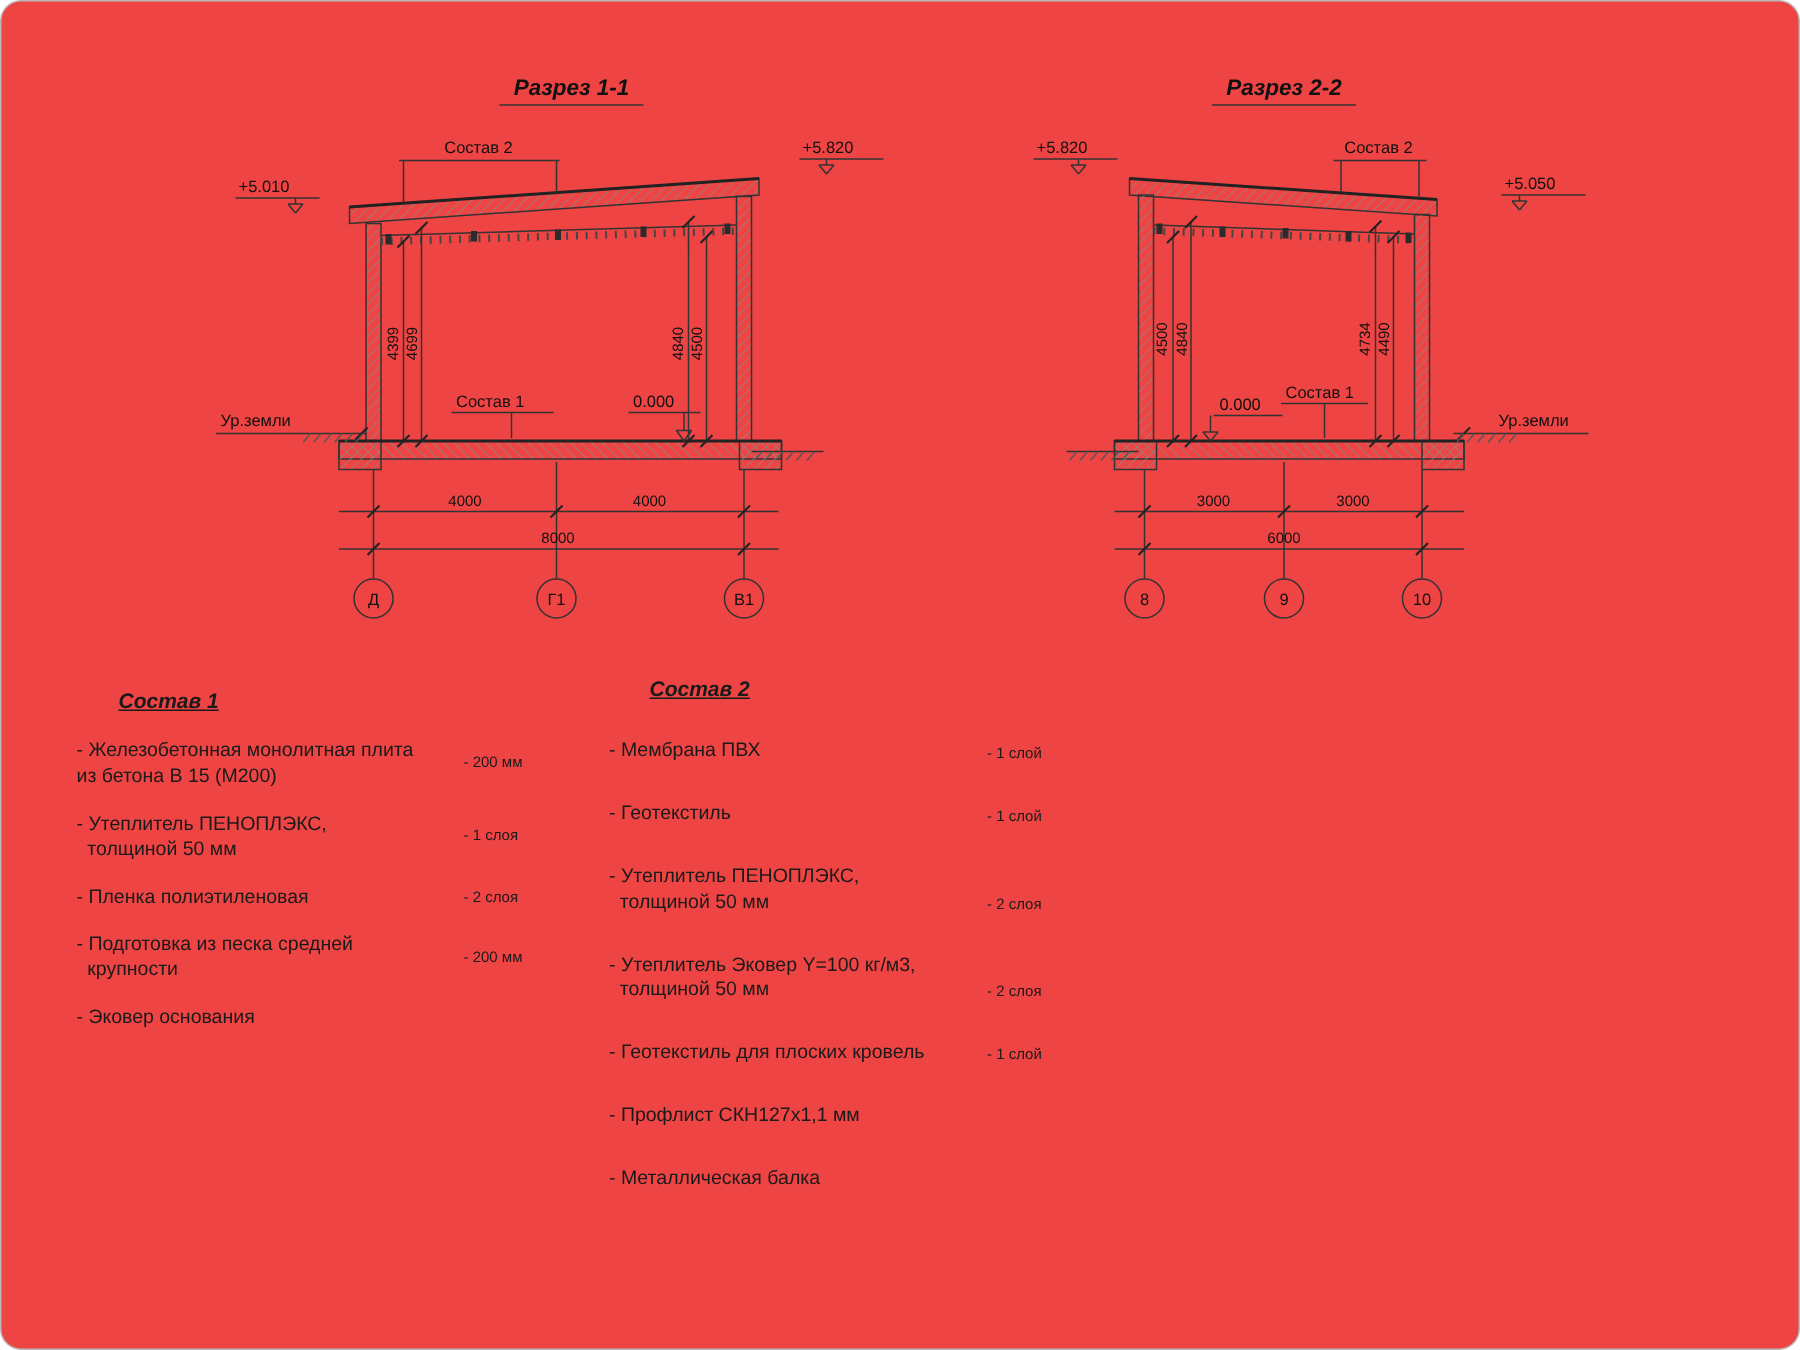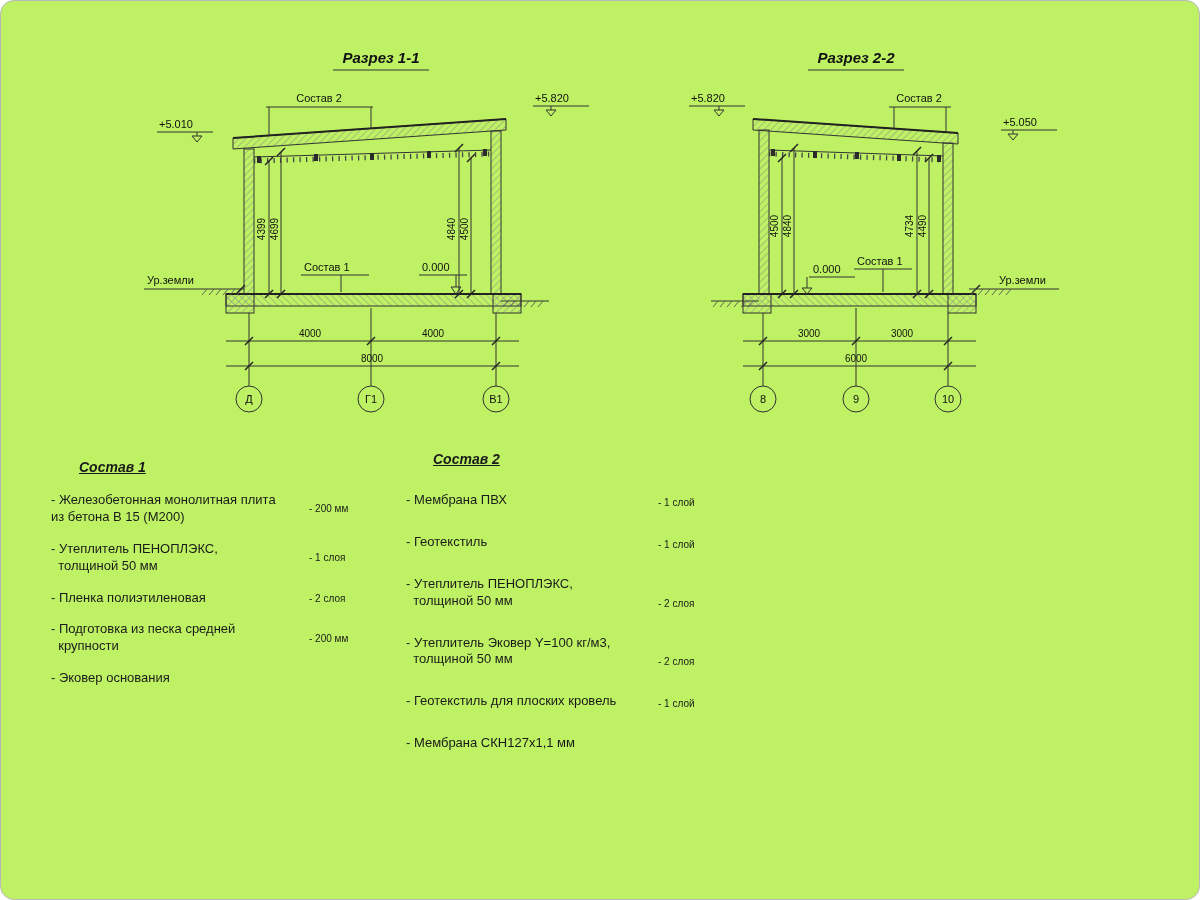--- a/index.html
+++ b/index.html
@@ -1,18 +1,18 @@
 <!DOCTYPE html>
 <html><head>
 <meta charset="utf-8">
 <style>
   * { margin:0; padding:0; box-sizing:border-box; }
   html,body { width:1200px; height:900px; background:#fff; }
   body { font-family:"Liberation Sans", sans-serif; color:#1a1a1a; }
-  .page { position:relative; width:1200px; height:900px; background:#bef264;
+  .page { position:relative; width:1200px; height:900px; background:#ef4444;
           border:1px solid #b8b8b8; border-radius:14px; overflow:hidden; }
   svg.drawing { position:absolute; left:0; top:0; }
   svg text { font-family:"Liberation Sans", sans-serif; fill:#111; }
   .ln   { stroke:#333; stroke-width:1; fill:none; }
   .thick{ stroke:#222; stroke-width:2; fill:none; }
   .tk   { stroke:#222; stroke-width:1.4; fill:none; }
   .soil { stroke:#555; stroke-width:0.9; fill:none; }
   .ribs { stroke:#444; stroke-width:5; stroke-dasharray:1.3 5.2; fill:none; }
   .dimtxt { font-size:10px; }
   .lbltxt { font-size:11px; }
@@ -363,18 +363,22 @@
   <div class="row">
     <div class="mat">- Утеплитель Эковер Y=100 кг/м3,
 &nbsp;&nbsp;толщиной 50 мм</div>
     <div class="val">- 2 слоя</div>
   </div>
   <div class="row">
     <div class="mat">- Геотекстиль для плоских кровель</div>
     <div class="val">- 1 слой</div>
   </div>
   <div class="row">
-    <div class="mat">- Мембрана СКН127х1,1 мм</div>
+    <div class="mat">- Профлист СКН127х1,1 мм</div>
     <div class="val"></div>
   </div>
+  <div class="row">
+    <div class="mat">- Металлическая балка</div>
+    <div class="val"></div>
+  </div>
 </div>
 
 </div>
 
 </body></html>

